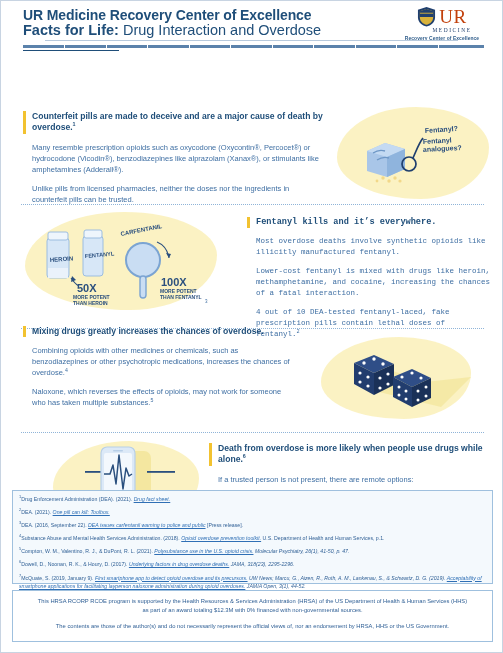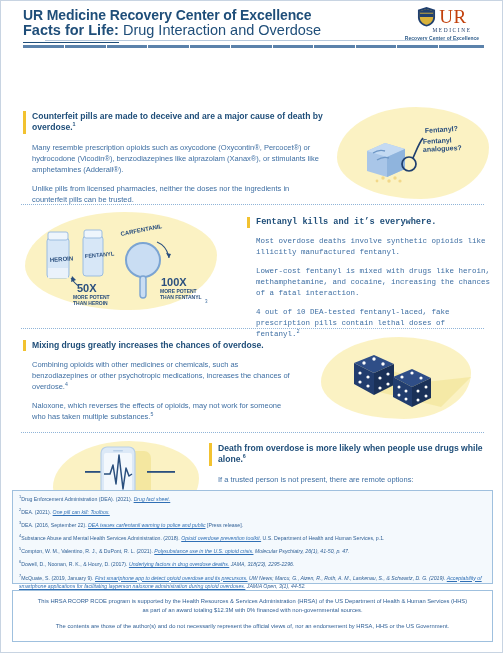--- a/index.html
+++ b/index.html
@@ -24,21 +24,21 @@
     padding:8px 14px 0 22px;
     height:40px;
   }
   .hdr-title1{
     font-size:14px;font-weight:bold;color:#1f4e79;
     letter-spacing:-.1px;line-height:13px;
   }
   .hdr-title2{
     font-size:14.5px;color:#1f4e79;line-height:17px;white-space:nowrap;
   }
-  .hdr-title2 .ffl{font-weight:bold;border-bottom:1.6px solid #1f4e79;padding-bottom:4px;}
+  .hdr-title2 .ffl{font-weight:bold;border-bottom:1.6px solid #1f4e79;padding-bottom:12px;}
   .logo{
     position:absolute;right:12px;top:5px;width:96px;text-align:center;
   }
   .logo-row{display:flex;align-items:center;justify-content:center;gap:3px;}
   .shield{width:19px;height:21px;}
   .logo-ur{font-family:Liberation Serif, serif;font-size:19px;color:#c2410c;line-height:17px;letter-spacing:.5px;}
   .logo-med{font-family:"Liberation Serif",serif;font-size:5.4px;color:#1f3f6e;letter-spacing:1.6px;margin-top:0px;text-align:center;padding-left:20px;}
   .logo-sub{font-size:4.9px;color:#2e5c8a;margin-top:3px;letter-spacing:.1px;font-weight:bold;}
 
   .rule-thin{position:absolute;left:44px;right:44px;top:39px;height:1px;background:#b7c9dc;}
@@ -261,21 +261,21 @@
           <circle cx="85" cy="54" r="1.5" fill="#fff"></circle>
         <circle cx="78" cy="58" r="1.5" fill="#fff"></circle>
           <circle cx="85" cy="62" r="1.5" fill="#fff"></circle>
         <circle cx="97" cy="54" r="1.5" fill="#fff"></circle>
           <circle cx="105" cy="50" r="1.5" fill="#fff"></circle>
         <circle cx="97" cy="63" r="1.5" fill="#fff"></circle>
           <circle cx="105" cy="59" r="1.5" fill="#fff"></circle>
       </svg>
     </div>
 
-    <div class="txtblock" style="left:22px;top:291px;width:272px;">
+    <div class="txtblock" style="left:22px;top:277px;width:272px;">
       <div class="head">
         <span>Mixing drugs greatly increases the chances of overdose.</span>
       </div>
       <p class="para">
         <span>Combining opioids with other medicines or chemicals, such as benzodiazepines or other psychotropic medications, increases the chances of overdose.</span><sup>4</sup>
       </p>
       <p class="para last">
         <span>Naloxone, which reverses the effects of opioids, may not work for someone who has taken multiple substances.</span><sup>5</sup>
       </p>
     </div>

